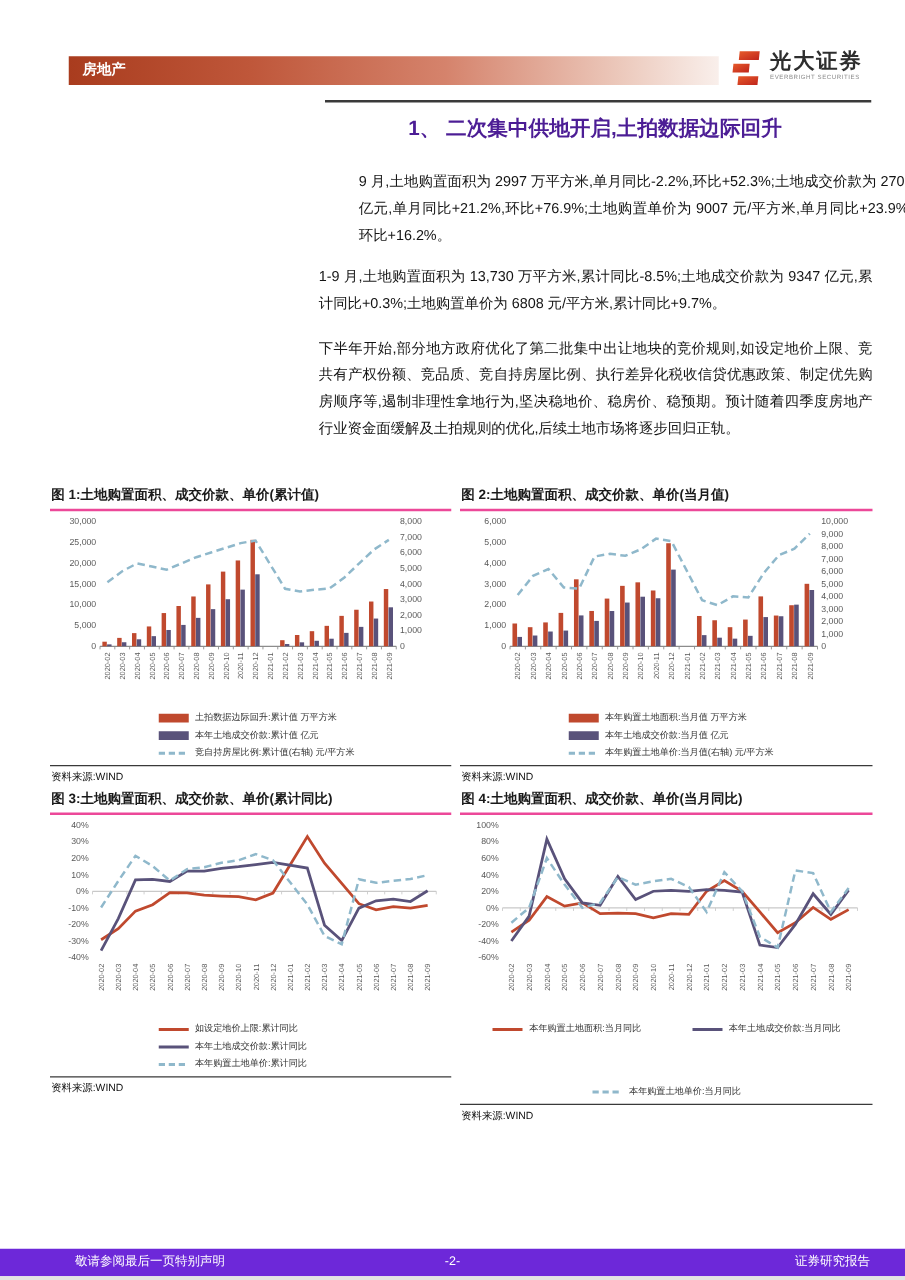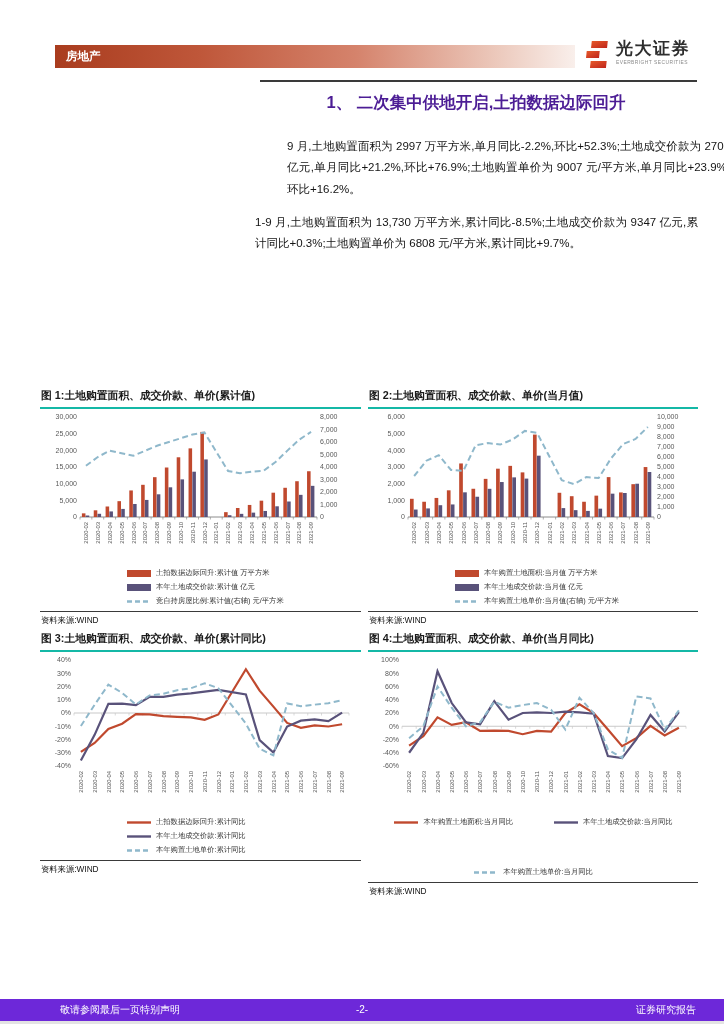--- a/index.html
+++ b/index.html
@@ -17,21 +17,21 @@
   .section-title{position:absolute;left:255px;top:92px;width:442px;text-align:center;
     font-size:16.5px;font-weight:bold;color:#4c1d95;white-space:nowrap;}
   .para{position:absolute;left:255px;width:443px;font-size:11.5px;line-height:21.4px;
     color:#141414;text-align:justify;}
   #para1{top:136px;margin-left:32px;} #para2{top:212px;} #para3{top:269px;}
   
   .figure{position:absolute;width:321px;}
   #fig1{left:40px;top:388px;} #fig2{left:368px;top:388px;width:330px;}
   #fig3{left:40px;top:631px;} #fig4{left:368px;top:631px;width:330px;}
   .fig-title{font-size:10.8px;font-weight:bold;color:#1a1a1a;padding:1px 0 4px 1px;
-    border-bottom:2px solid #14b8a6;white-space:nowrap;}
+    border-bottom:2px solid #ec4899;white-space:nowrap;}
   .fig-chart{margin-top:2px;}
   .fig-legend{display:flex;font-size:7.3px;color:#333;margin:1px 0 5px;}
   .fig-legend.one-col{flex-direction:column;gap:4px;padding-left:86px;}
   .fig-legend.two-col{flex-wrap:wrap;justify-content:center;column-gap:14px;row-gap:4px;gap:40px;}
   .lgd-item{display:flex;align-items:center;gap:4px;white-space:nowrap;}
   .fig-source{border-top:1.5px solid #3a3a3a;font-size:8.3px;color:#111;padding:3px 0 0 1px;}
   
   .footer-bar{position:absolute;left:0;top:999px;width:724px;height:22px;background:#6d28d9;
     color:#fff;font-size:10px;}
   .footer-bar span{position:absolute;top:0;line-height:22px;}
@@ -67,20 +67,21 @@
       <div class="en">EVERBRIGHT SECURITIES</div>
     </div>
   </div>
 
   <div class="header-rule"></div>
 
   <div class="section-title">1、 二次集中供地开启,土拍数据边际回升</div>
 
   <div class="para" id="para1">9 月,土地购置面积为 2997 万平方米,单月同比-2.2%,环比+52.3%;土地成交价款为 2700 亿元,单月同比+21.2%,环比+76.9%;土地购置单价为 9007 元/平方米,单月同比+23.9%,环比+16.2%。</div>
   <div class="para" id="para2">1-9 月,土地购置面积为 13,730 万平方米,累计同比-8.5%;土地成交价款为 9347 亿元,累计同比+0.3%;土地购置单价为 6808 元/平方米,累计同比+9.7%。</div>
+  <div class="para" id="para3">下半年开始,部分地方政府优化了第二批集中出让地块的竞价规则,如设定地价上限、竞共有产权份额、竞品质、竞自持房屋比例、执行差异化税收信贷优惠政策、制定优先购房顺序等,遏制非理性拿地行为,坚决稳地价、稳房价、稳预期。预计随着四季度房地产行业资金面缓解及土拍规则的优化,后续土地市场将逐步回归正轨。</div>
 
   <div class="figure" id="fig1">
     <div class="fig-title">图 1:土地购置面积、成交价款、单价(累计值)</div>
     <div class="fig-chart"><svg width="321" height="152">
           <text x="37" y="8.3" font-size="7" fill="#595959" text-anchor="end">30,000</text>
           <text x="37" y="24.966666666666665" font-size="7" fill="#595959" text-anchor="end">25,000</text>
           <text x="37" y="41.63333333333333" font-size="7" fill="#595959" text-anchor="end">20,000</text>
           <text x="37" y="58.3" font-size="7" fill="#595959" text-anchor="end">15,000</text>
           <text x="37" y="74.96666666666667" font-size="7" fill="#595959" text-anchor="end">10,000</text>
           <text x="37" y="91.63333333333334" font-size="7" fill="#595959" text-anchor="end">5,000</text>
@@ -381,21 +382,21 @@
           <text x="263.075" y="117" font-size="5.9" fill="#595959" text-anchor="end" transform="rotate(-90 263.075 117)">2021-06</text>
           <text x="276.825" y="117" font-size="5.9" fill="#595959" text-anchor="end" transform="rotate(-90 276.825 117)">2021-07</text>
           <text x="290.575" y="117" font-size="5.9" fill="#595959" text-anchor="end" transform="rotate(-90 290.575 117)">2021-08</text>
           <text x="304.325" y="117" font-size="5.9" fill="#595959" text-anchor="end" transform="rotate(-90 304.325 117)">2021-09</text>
         </svg></div>
     <div class="fig-legend one-col">
         <span class="lgd-item">
           <svg width="26" height="9">
             <line x1="1" y1="4.5" x2="25" y2="4.5" stroke="#c0492e" stroke-width="2.4"></line>
           </svg>
-          <span>土拍数据边际回升:累计同比</span>
+          <span>如设定地价上限:累计同比</span>
         </span>
         <span class="lgd-item">
           <svg width="26" height="9">
             <line x1="1" y1="4.5" x2="25" y2="4.5" stroke="#59527a" stroke-width="2.4"></line>
           </svg>
           <span>本年土地成交价款:累计同比</span>
         </span>
         <span class="lgd-item">
           <svg width="26" height="9">
             <line x1="1" y1="4.5" x2="25" y2="4.5" stroke="#8fb8cb" stroke-width="2.4" stroke-dasharray="5,3"></line>

